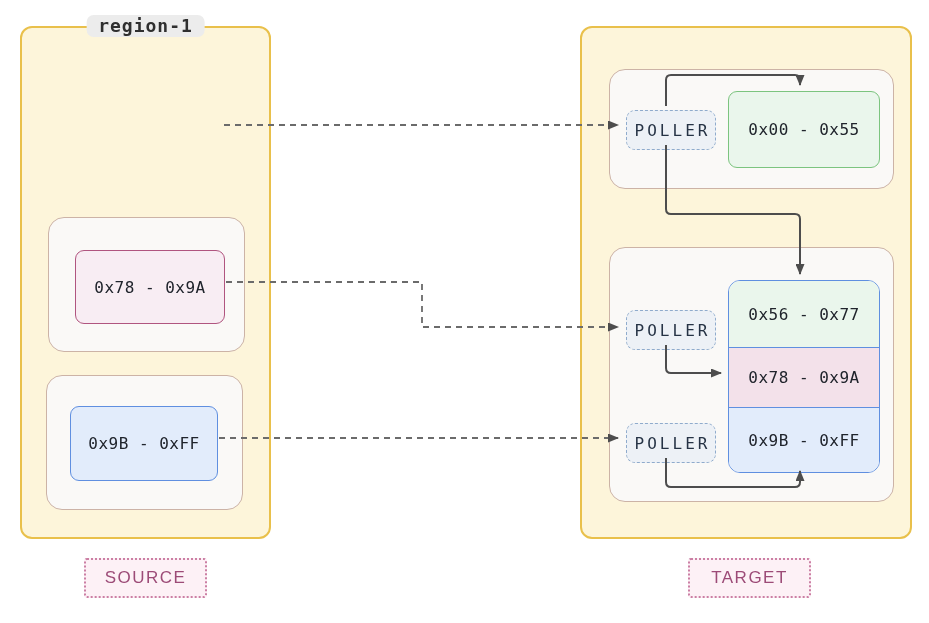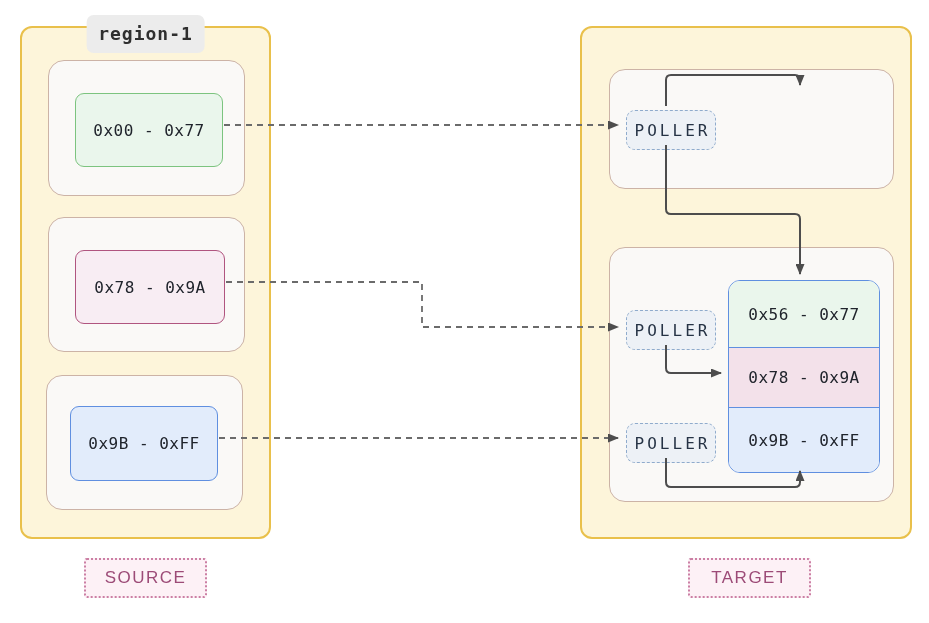--- a/index.html
+++ b/index.html
@@ -20,21 +20,21 @@
     position:relative; width:929px; height:623px; background:#ffffff;
     font-family:"DejaVu Sans Mono", monospace; overflow:hidden;
   }
   .region{
     position:absolute; background:var(--region-fill);
     border:2px solid var(--region-border); border-radius:12px;
   }
   .region-pill{
     position:absolute; top:-13px; left:50%; transform:translateX(-50%);
     background:var(--pill-fill); color:var(--pill-text);
-    border-radius:7px; padding:8px 12px; height:22px; line-height:22px;
+    border-radius:7px; padding:0 12px; height:22px; line-height:22px;
     font-size:18px; font-weight:bold; letter-spacing:1px; white-space:nowrap; z-index:3;
   }
   .inner{
     position:absolute; background:var(--container-fill);
     border:1.5px solid var(--container-border); border-radius:16px;
   }
   .block{
     position:absolute; display:flex; align-items:center; justify-content:center;
     font-size:16px; letter-spacing:0.5px; color:var(--block-text);
     border-radius:9px; white-space:nowrap;
@@ -70,37 +70,35 @@
   svg.edges{position:absolute; left:0; top:0; z-index:5; pointer-events:none;}
 </style>
 </head>
 <body>
 
 <div class="canvas">
 
   <div class="region" style="left:20px; top:26px; width:247px; height:509px;">
     <div class="region-pill">region-1</div>
 
-    <div class="inner" style="left:26px; top:32px; width:195px; height:134px;">
-      <div class="block green" style="left:26px; top:32px; width:146px; height:72px;">0x00 - 0x77</div>
-    </div>
 
     <div class="inner" style="left:26px; top:189px; width:195px; height:133px;">
       <div class="block pink" style="left:26px; top:32px; width:148px; height:72px;">0x78 - 0x9A</div>
     </div>
 
     <div class="inner" style="left:24px; top:347px; width:195px; height:133px;">
       <div class="block blue" style="left:23px; top:30px; width:146px; height:73px;">0x9B - 0xFF</div>
     </div>
   </div>
 
   <div class="region" style="left:580px; top:26px; width:328px; height:509px;">
 
     <div class="inner" style="left:27px; top:41px; width:283px; height:118px;">
       <div class="poller" style="left:16px; top:40px; width:85px; height:38px;">POLLER</div>
+      <div class="block green" style="left:118px; top:21px; width:150px; height:75px;">0x00 - 0x55</div>
     </div>
 
     <div class="inner" style="left:27px; top:219px; width:283px; height:253px;">
       <div class="poller" style="left:16px; top:62px; width:85px; height:38px;">POLLER</div>
       <div class="poller" style="left:16px; top:175px; width:85px; height:38px;">POLLER</div>
 
       <div class="stack" style="left:118px; top:32px; width:150px; height:191px;">
         <div class="row green" style="height:66px;">0x56 - 0x77</div>
         <div class="row pink" style="height:59px;">0x78 - 0x9A</div>
         <div class="row blue" style="flex:1;">0x9B - 0xFF</div>

